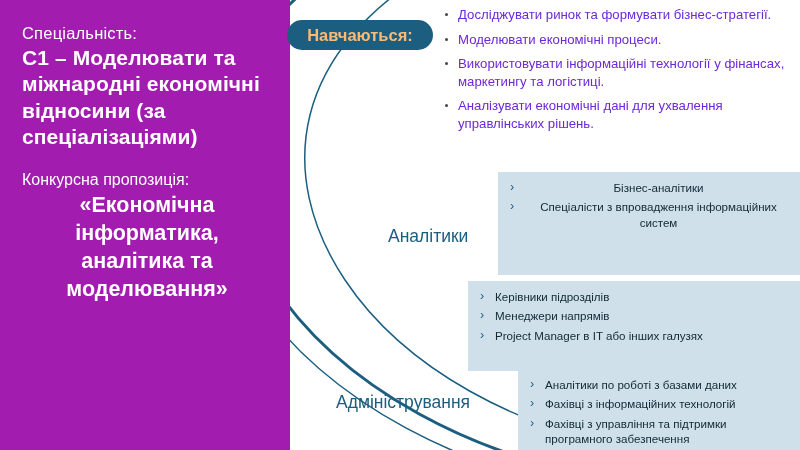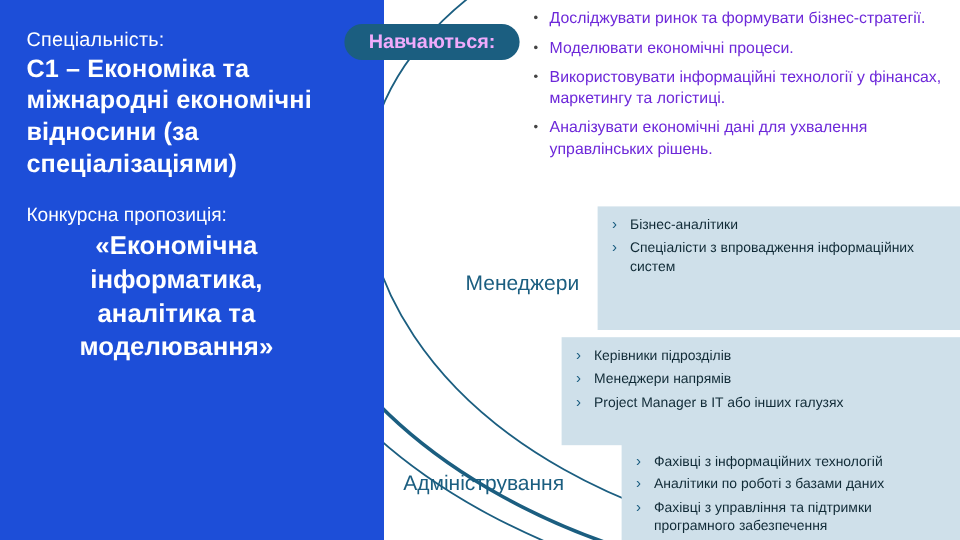--- a/index.html
+++ b/index.html
@@ -15,23 +15,23 @@
     width: 800px;
     height: 450px;
     overflow: hidden;
     background: #ffffff;
   }
   
   .left-panel {
     position: absolute;
     left: 0;
     top: 0;
-    width: 320px;
+    width: 290px;
     height: 450px;
-    background: #1d4ed8;
+    background: #a21caf;
     z-index: 1;
   }
   .left-panel-inner {
     position: absolute;
     left: 22px;
     top: 24px;
     width: 250px;
     color: #ffffff;
   }
   .lbl-small {
@@ -67,21 +67,21 @@
     width: 560px;
     height: 540px;
     z-index: 0;
     pointer-events: none;
   }
 
   
   .pill {
     position: absolute;
     background: #1b5e80;
-    color: #f0abfc;
+    color: #fdba74;
     border-radius: 20px;
     font-weight: 700;
     display: flex;
     align-items: center;
     justify-content: center;
     text-align: center;
     z-index: 5;
     line-height: 1.15;
   }
   #pill-learn {
@@ -149,21 +149,21 @@
   #sphere-label-2 { left: 336px; top: 392px; }
 
   
   .box {
     position: absolute;
     background: #cfe0ea;
     z-index: 3;
     box-sizing: border-box;
     padding: 8px 8px 8px 10px;
   }
-  #box-0 { left: 498px; top: 172px; width: 302px; height: 103px; }
+  #box-0 { left: 498px; top: 172px; width: 302px; height: 103px; text-align: center; }
   #box-1 { left: 468px; top: 281px; width: 332px; height: 90px; }
   #box-2 { left: 518px; top: 369px; width: 282px; height: 81px; }
 
   .box ul {
     list-style: none;
     margin: 0;
     padding: 0;
   }
   .box li {
     position: relative;
@@ -189,57 +189,57 @@
 
   <svg class="swoosh" viewBox="0 0 560 540" xmlns="http://www.w3.org/2000/svg">
     <path d="M 250 -30 C 60 60, 40 200, 120 320 C 190 430, 330 500, 470 520" fill="none" stroke="#1b5e80" stroke-width="3"></path>
     <path d="M 215 -30 C 35 70, 18 210, 100 330 C 175 445, 320 515, 465 535" fill="none" stroke="#1b5e80" stroke-width="1.5"></path>
     <path d="M 290 5 C 140 90, 125 215, 195 320 C 255 410, 370 470, 490 490" fill="none" stroke="#1b5e80" stroke-width="1.5"></path>
   </svg>
 
   <div class="left-panel">
     <div class="left-panel-inner">
       <div class="lbl-small">Спеціальність:</div>
-      <div class="lbl-big">C1 – Економіка та міжнародні економічні відносини (за спеціалізаціями)</div>
+      <div class="lbl-big">C1 – Моделювати та міжнародні економічні відносини (за спеціалізаціями)</div>
       <div class="spacer-1"></div>
       <div class="lbl-small2">Конкурсна пропозиція:</div>
       <div class="lbl-big2">«Економічна інформатика, аналітика та моделювання»</div>
     </div>
   </div>
 
   <div class="pill" id="pill-learn">Навчаються:</div>
 
   <div class="top-list">
     <ul class="dotted">
       <li>Досліджувати ринок та формувати бізнес-стратегії.</li>
       <li>Моделювати економічні процеси.</li>
       <li>Використовувати інформаційні технології у фінансах, маркетингу та логістиці.</li>
       <li>Аналізувати економічні дані для ухвалення управлінських рішень.</li>
     </ul>
   </div>
 
-  <div class="sphere-label" id="sphere-label-0">Менеджери</div>
+  <div class="sphere-label" id="sphere-label-0">Аналітики</div>
   <div class="sphere-label" id="sphere-label-2">Адміністрування</div>
 
   <div class="box" id="box-0">
     <ul>
       <li>Бізнес-аналітики</li>
       <li>Спеціалісти з впровадження інформаційних систем</li>
     </ul>
   </div>
 
   <div class="box" id="box-1">
     <ul>
       <li>Керівники підрозділів</li>
       <li>Менеджери напрямів</li>
       <li>Project Manager в IT або інших галузях</li>
     </ul>
   </div>
 
   <div class="box" id="box-2">
     <ul>
+      <li>Аналітики по роботі з базами даних</li>
       <li>Фахівці з інформаційних технологій</li>
-      <li>Аналітики по роботі з базами даних</li>
       <li>Фахівці з управління та підтримки програмного забезпечення</li>
     </ul>
   </div>
 
 </div>
 
 </body></html>

